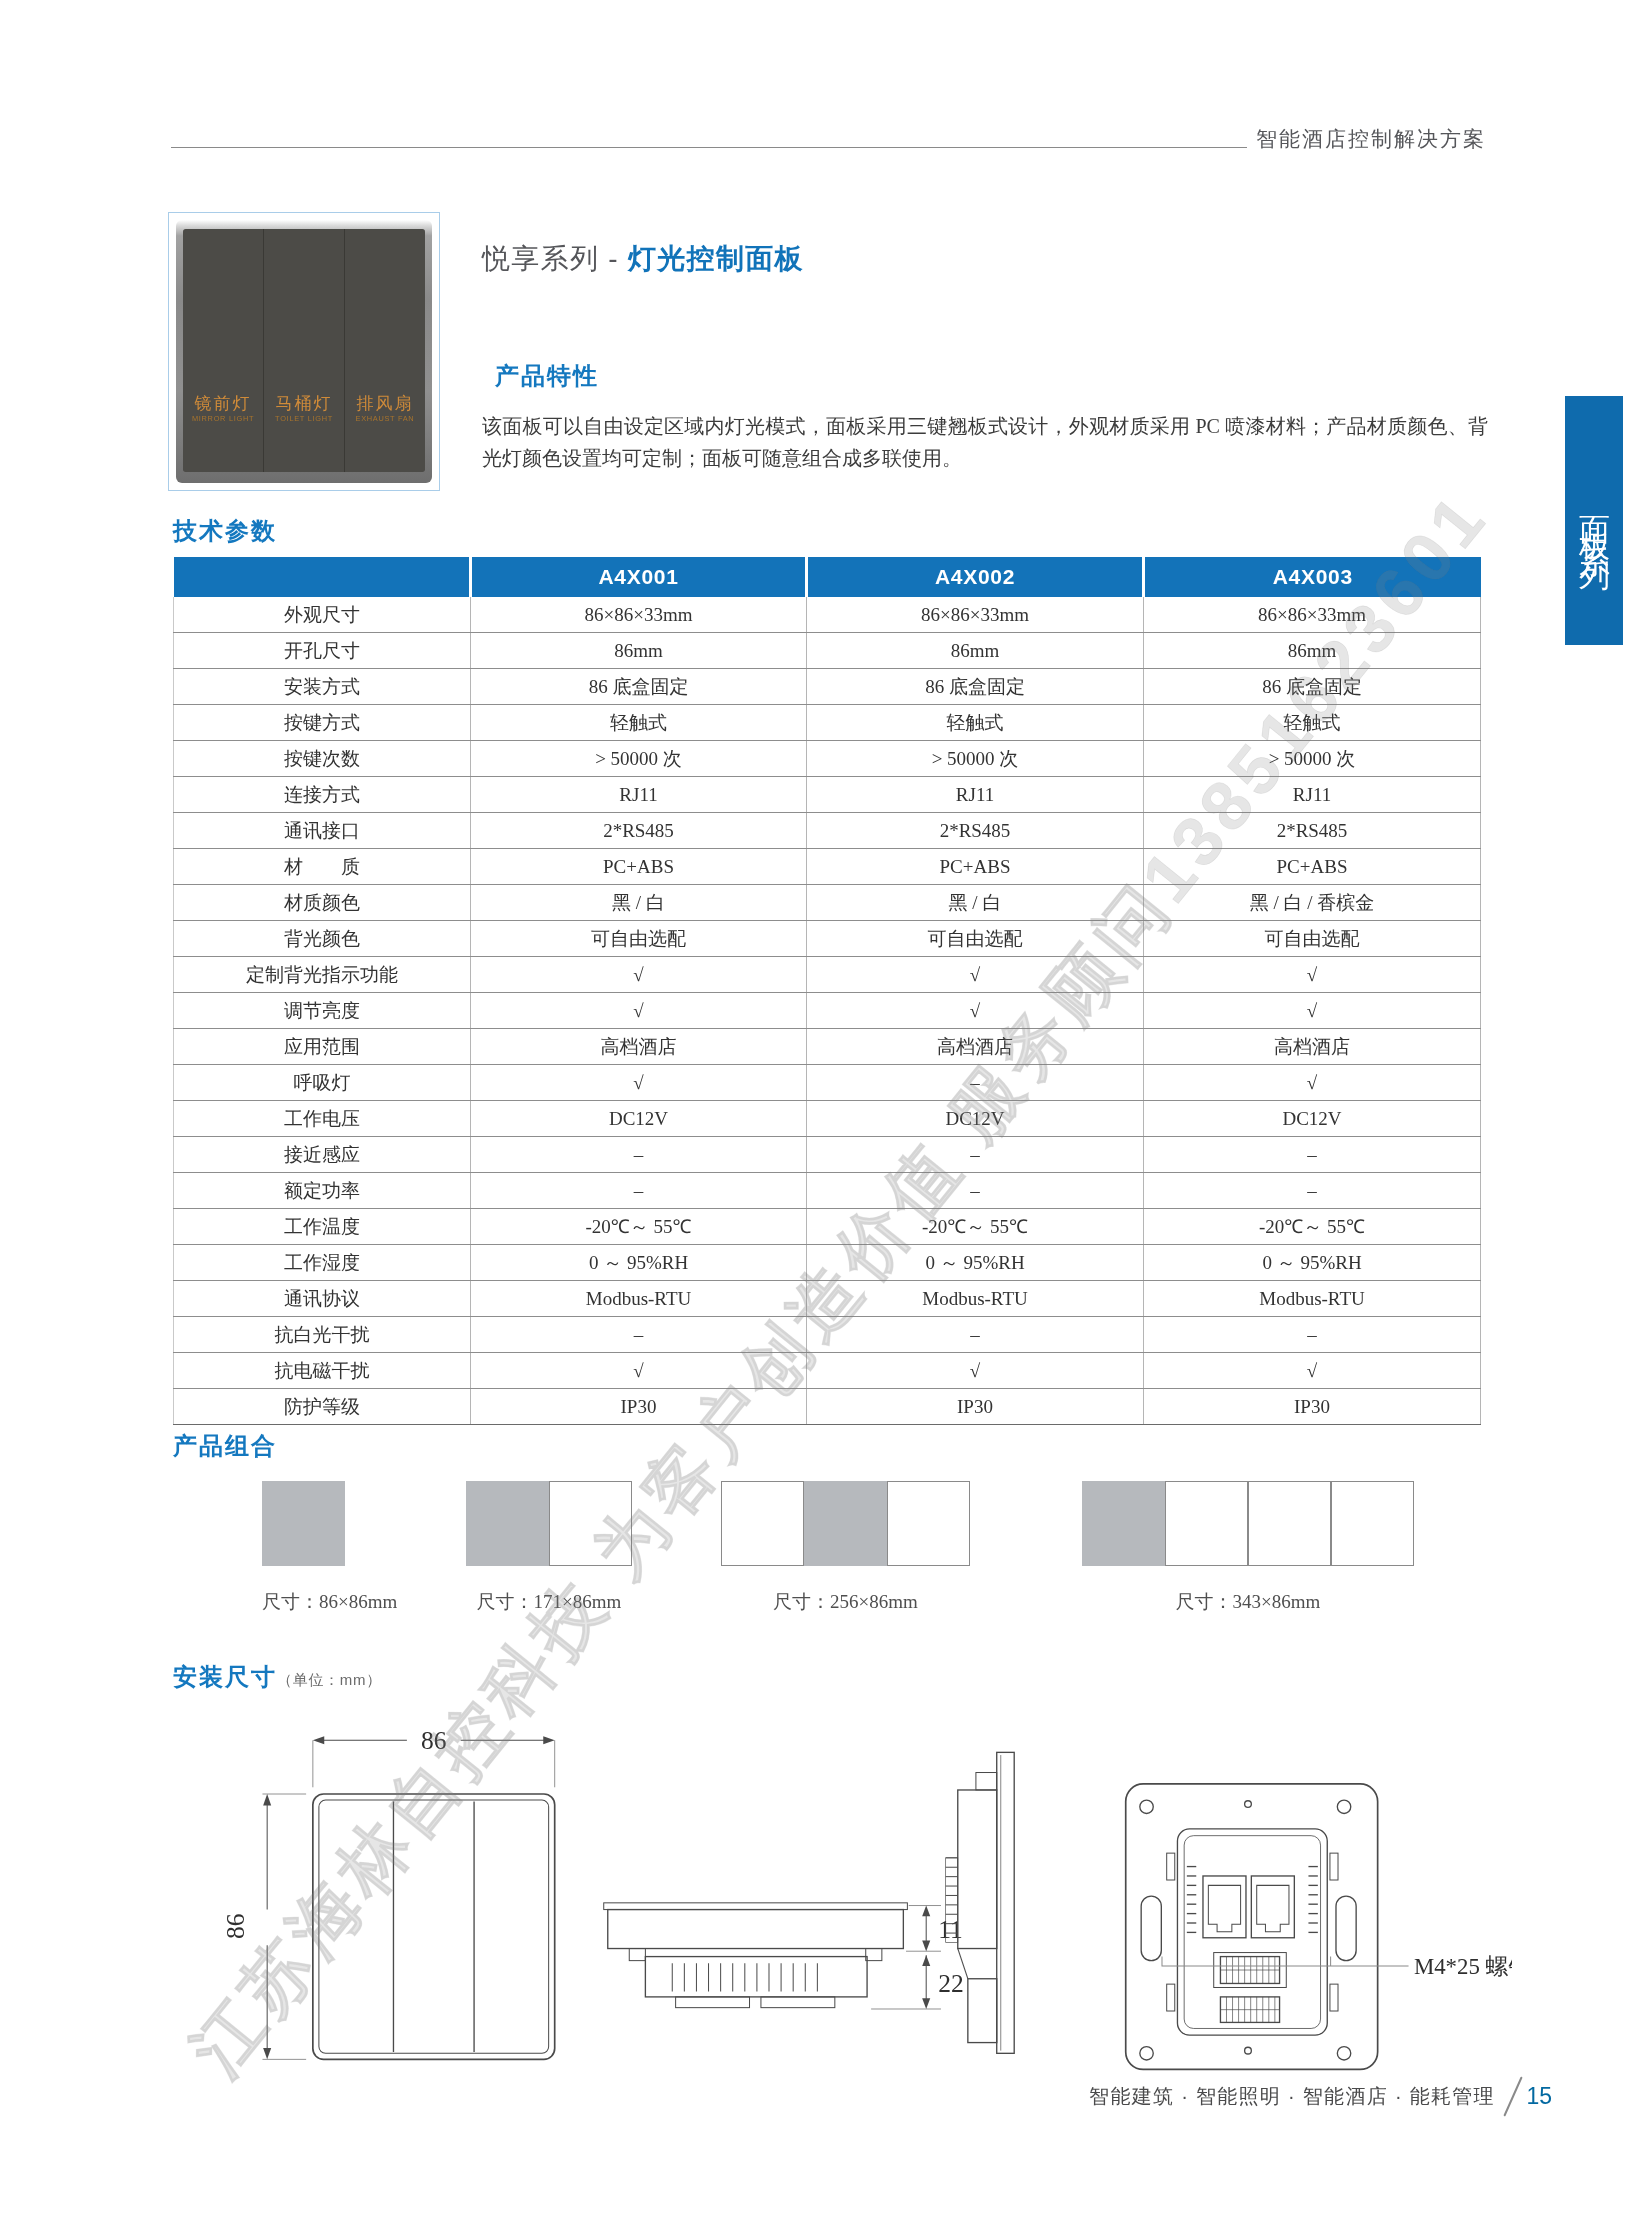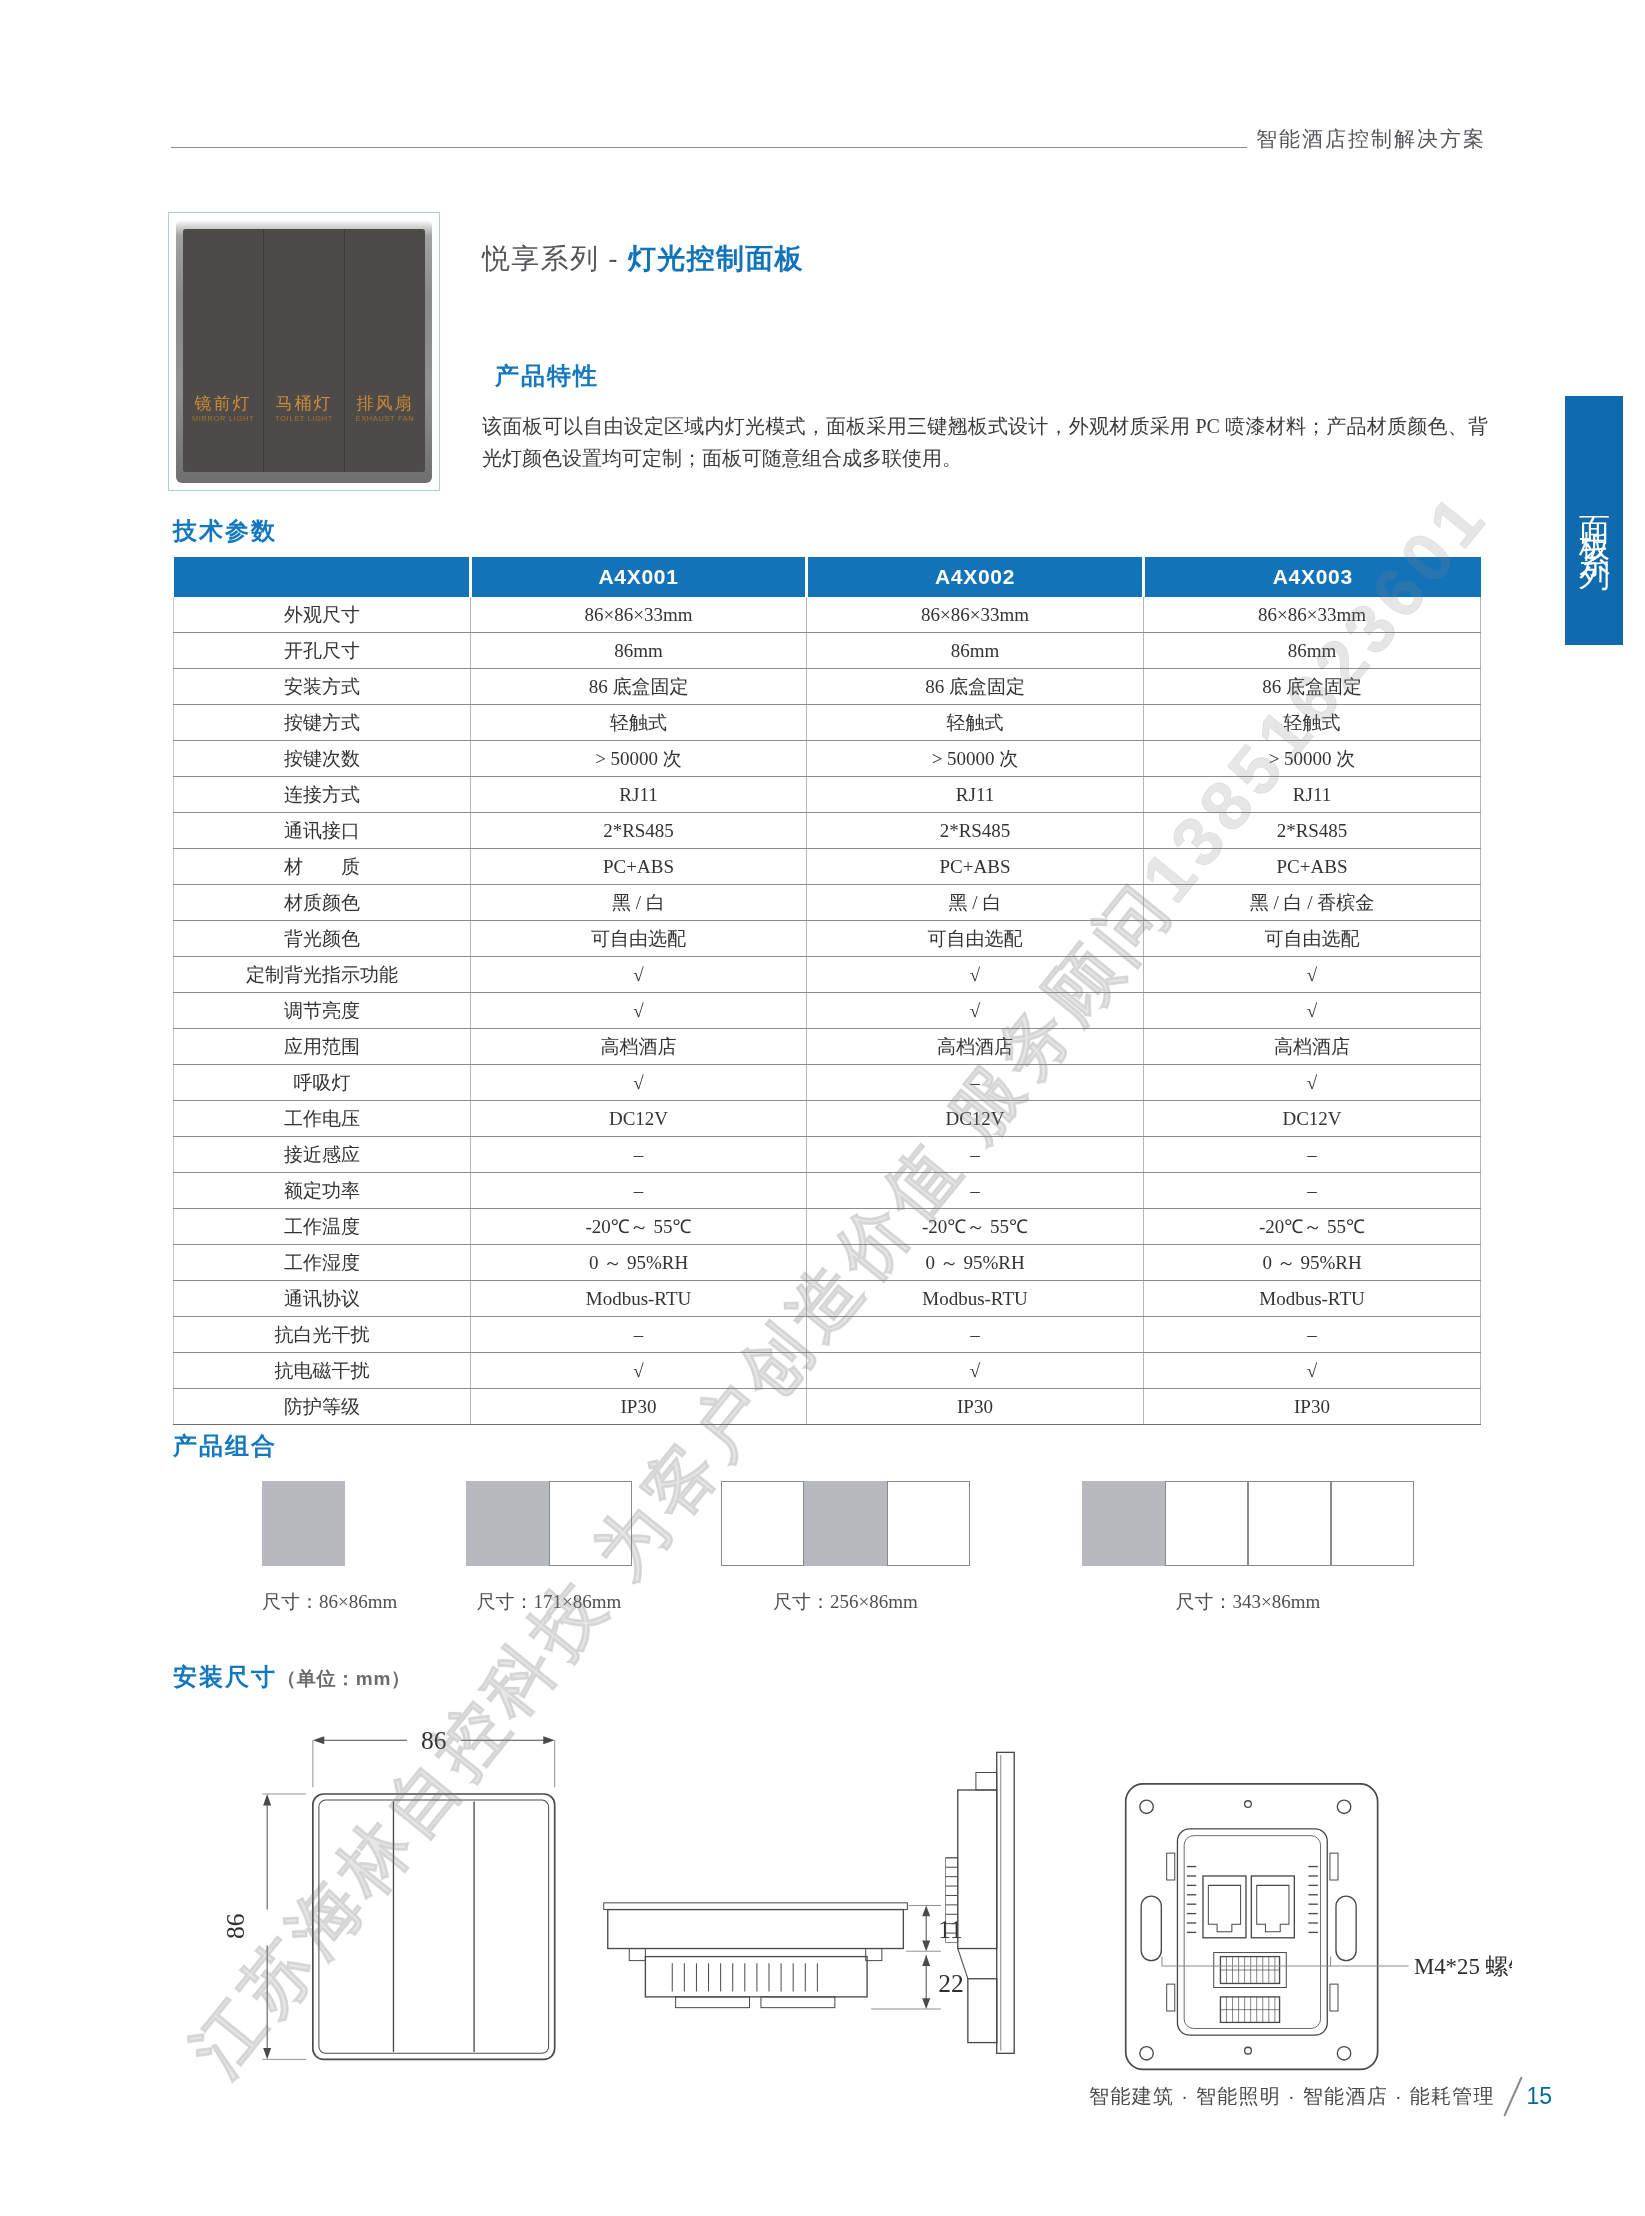--- a/index.html
+++ b/index.html
@@ -36,21 +36,21 @@
   .pbtn-en{position:absolute;left:0;right:0;top:76%;text-align:center;color:#a9742c;
            font-size:7.4px;letter-spacing:0.7px;}
 
   
   .prod-title{position:absolute;left:482px;top:240px;font-size:28px;letter-spacing:1.3px;z-index:2;}
   .prod-title .pfx{color:#55565a;font-weight:500;}
   .prod-title .pname{color:#1173b9;font-weight:700;}
   .h-blue{position:absolute;font-size:24px;font-weight:700;color:#1478bf;letter-spacing:2px;z-index:2;}
   .features-text{position:absolute;left:482px;top:411px;width:1006px;font-size:20px;line-height:1.58;
                  color:#3c3c3c;text-align:justify;font-family:"Liberation Serif",serif;z-index:2;}
-  .unit-note{font-size:19px;color:#6b6b6b;font-weight:700;letter-spacing:0.7px;text-align:right;}
+  .unit-note{font-size:15px;color:#6b6b6b;font-weight:400;letter-spacing:0.7px;text-align:right;}
 
   
   .spec-wrap{position:absolute;left:173px;top:557px;width:1307px;z-index:2;}
   table.spec{width:100%;border-collapse:collapse;table-layout:fixed;}
   table.spec col.c0{width:297px;} table.spec col.c1{width:336px;}
   table.spec col.c2{width:337px;} table.spec col.c3{width:337px;}
   table.spec th{background:#1373b9;color:#ffffff;font-size:21px;font-weight:700;height:38px;
                 letter-spacing:0.7px;}
   table.spec th + th{border-left:3.4px solid #ffffff;}
   table.spec td{height:33px;text-align:center;vertical-align:middle;font-size:19px;color:#333333;

